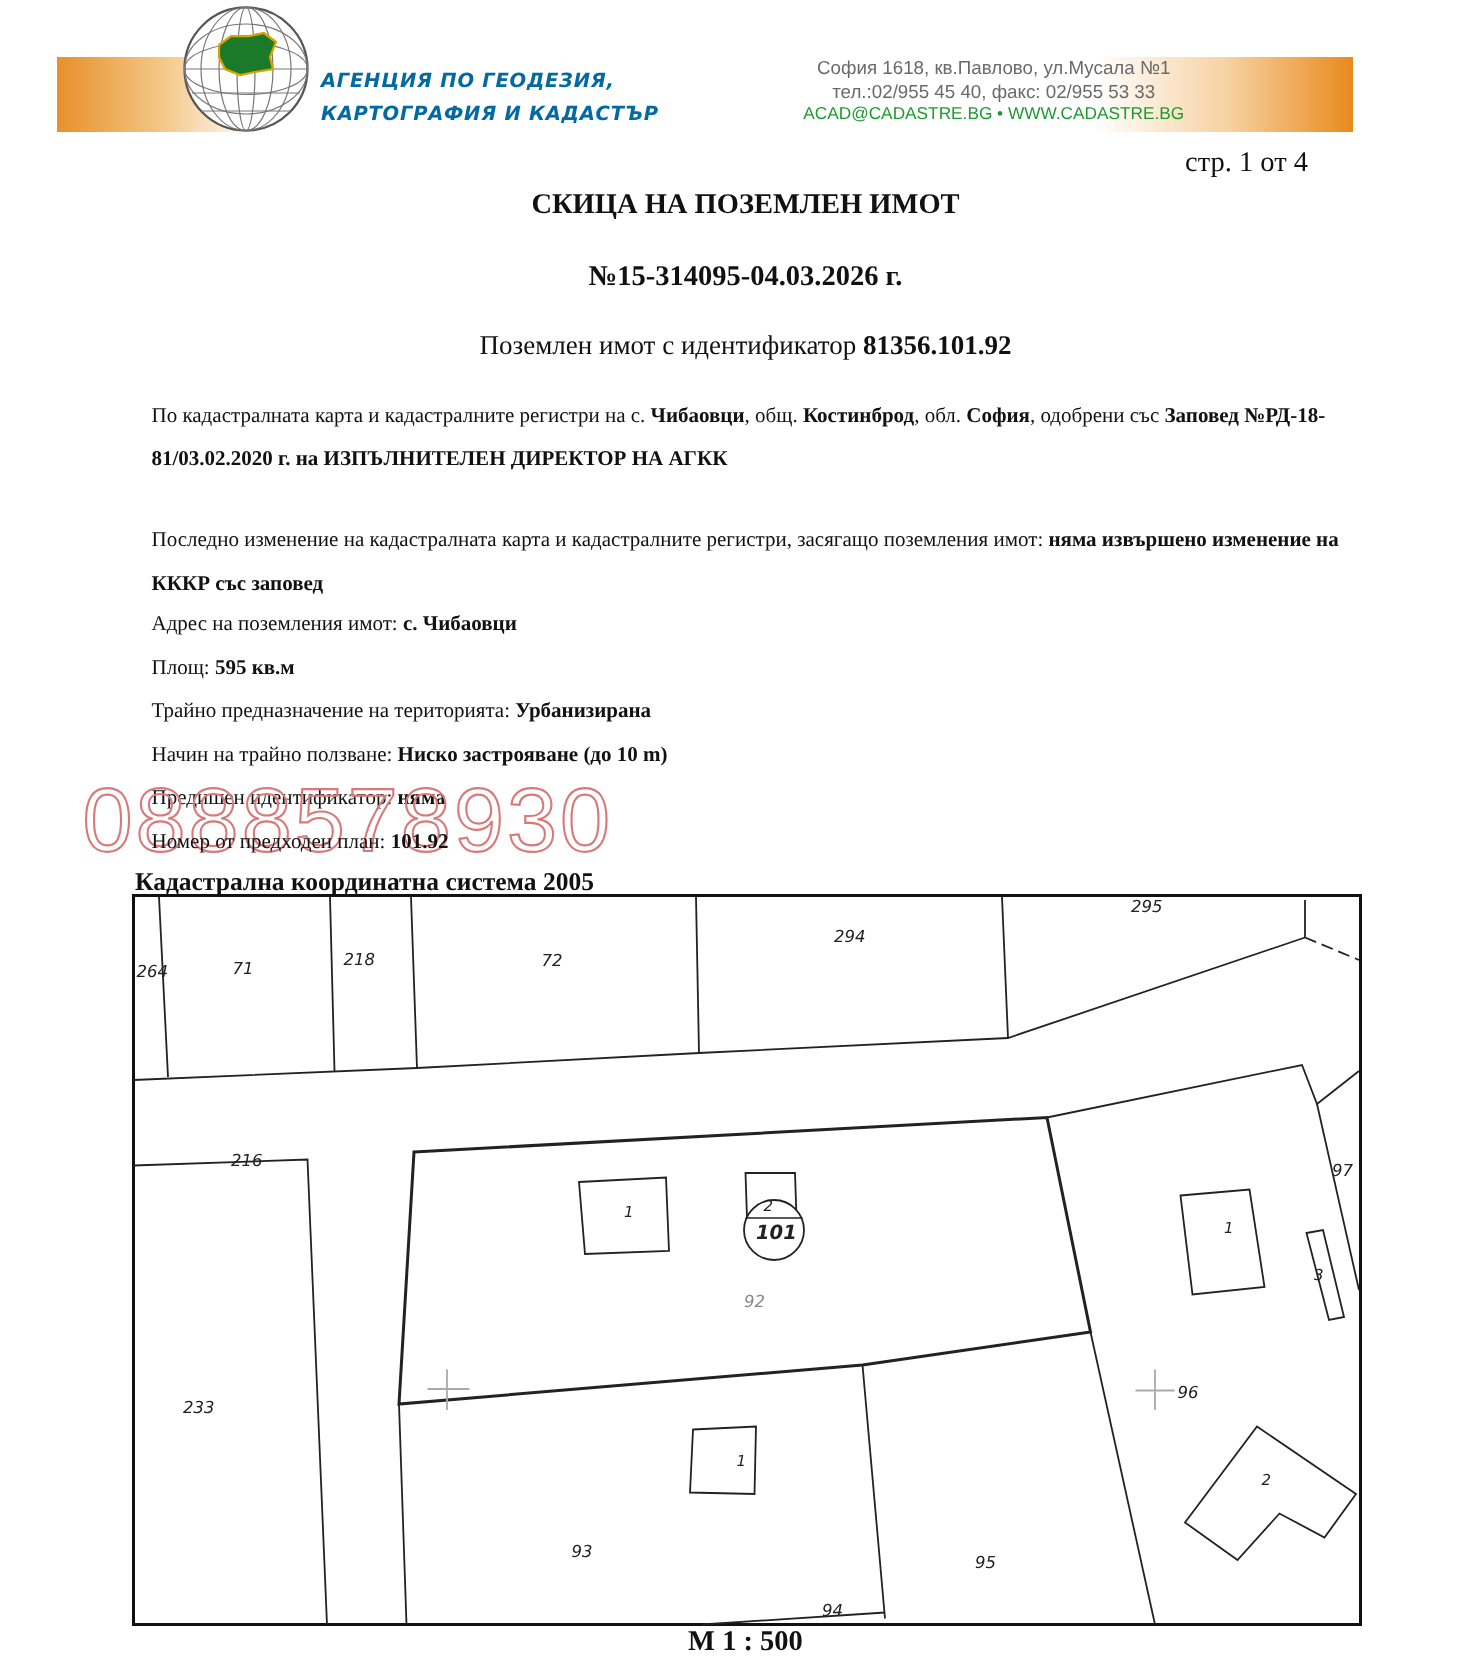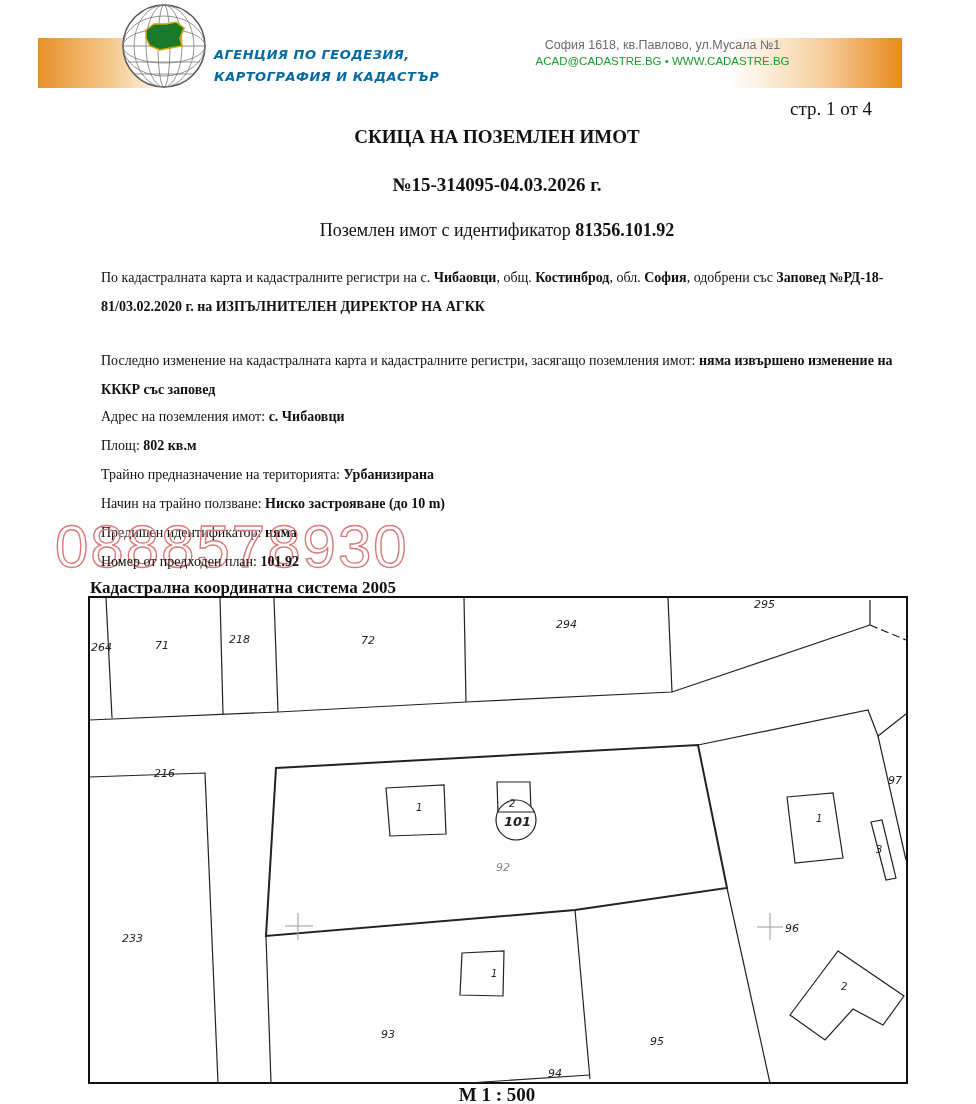--- a/index.html
+++ b/index.html
@@ -43,20 +43,21 @@
   <path d="M26 28 L34 22 L46 22 L56 20 L64 26 L60 36 L62 44 L50 46 L40 48 L30 44 L26 36 Z" fill="#1a7a2a" stroke="#d9a400" stroke-width="1.5"></path>
 </svg>
 
 <div class="abs agency">
   <div>АГЕНЦИЯ ПО ГЕОДЕЗИЯ,</div>
   <div>КАРТОГРАФИЯ И КАДАСТЪР</div>
 </div>
 
 <div class="abs contact">
   <div>София 1618, кв.Павлово, ул.Мусала №1</div>
+  <div>тел.:02/955 45 40, факс: 02/955 53 33</div>
   <div class="green">ACAD@CADASTRE.BG • WWW.CADASTRE.BG</div>
 </div>
 
 <div class="abs pageno">стр. 1 от 4</div>
 
 <div class="abs title" style="top:126px;">СКИЦА НА ПОЗЕМЛЕН ИМОТ</div>
 <div class="abs title" style="top:174px;">№15-314095-04.03.2026 г.</div>
 <div class="abs ident" style="top:220px;">
   <span>Поземлен имот с идентификатор </span><b>81356.101.92</b>
 </div>
@@ -65,21 +66,21 @@
   <span>По кадастралната карта и кадастралните регистри на с. </span><b>Чибаовци</b><span>, общ. </span><b>Костинброд</b><span>, обл. </span><b>София</b><span>, одобрени със </span><b>Заповед №РД-18-81/03.02.2020 г. на ИЗПЪЛНИТЕЛЕН ДИРЕКТОР НА АГКК</b>
 </div>
 
 <div class="abs body-text" style="top:346px;">
   <span>Последно изменение на кадастралната карта и кадастралните регистри, засягащо поземления имот: </span><b>няма извършено изменение на КККР със заповед</b>
 </div>
 <div class="abs body-text" style="top:402px;">
   <span>Адрес на поземления имот: </span><b>с. Чибаовци</b>
 </div>
 <div class="abs body-text" style="top:431px;">
-  <span>Площ: </span><b>802 кв.м</b>
+  <span>Площ: </span><b>595 кв.м</b>
 </div>
 <div class="abs body-text" style="top:460px;">
   <span>Трайно предназначение на територията: </span><b>Урбанизирана</b>
 </div>
 <div class="abs body-text" style="top:489px;">
   <span>Начин на трайно ползване: </span><b>Ниско застрояване (до 10 m)</b>
 </div>
 <div class="abs body-text" style="top:518px;">
   <span>Предишен идентификатор: </span><b>няма</b>
 </div>

